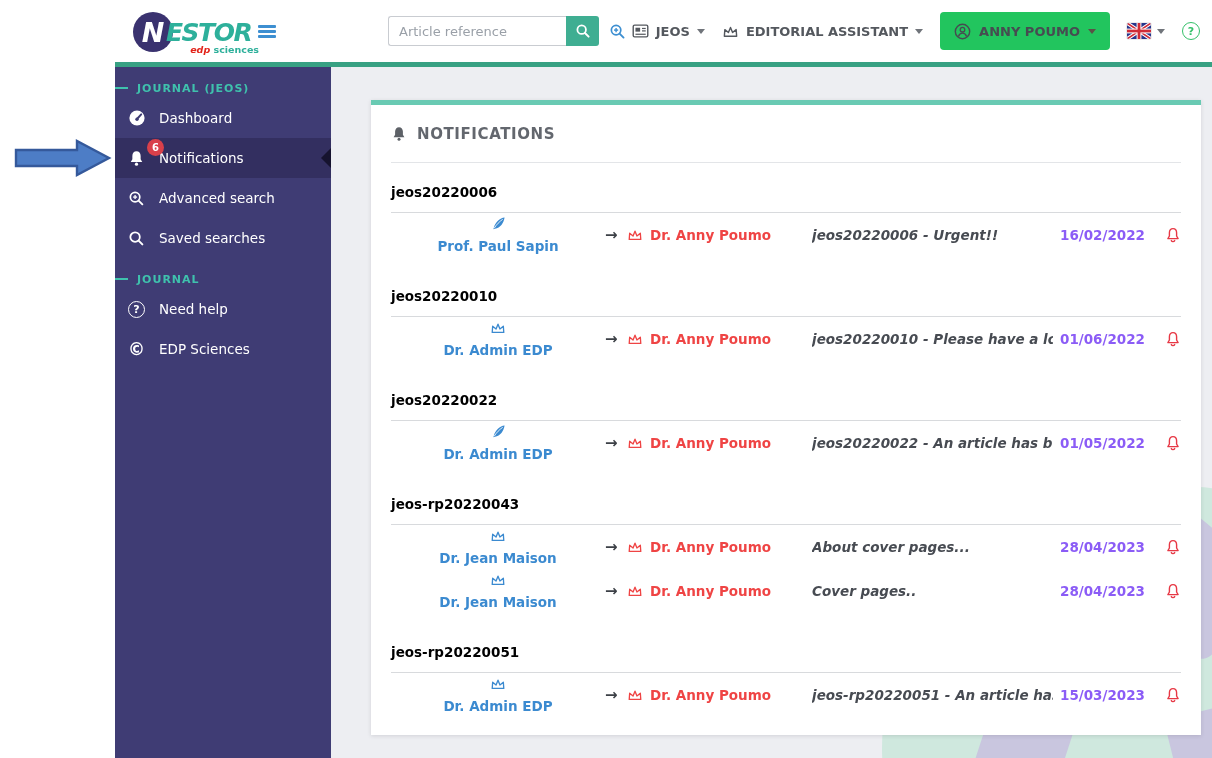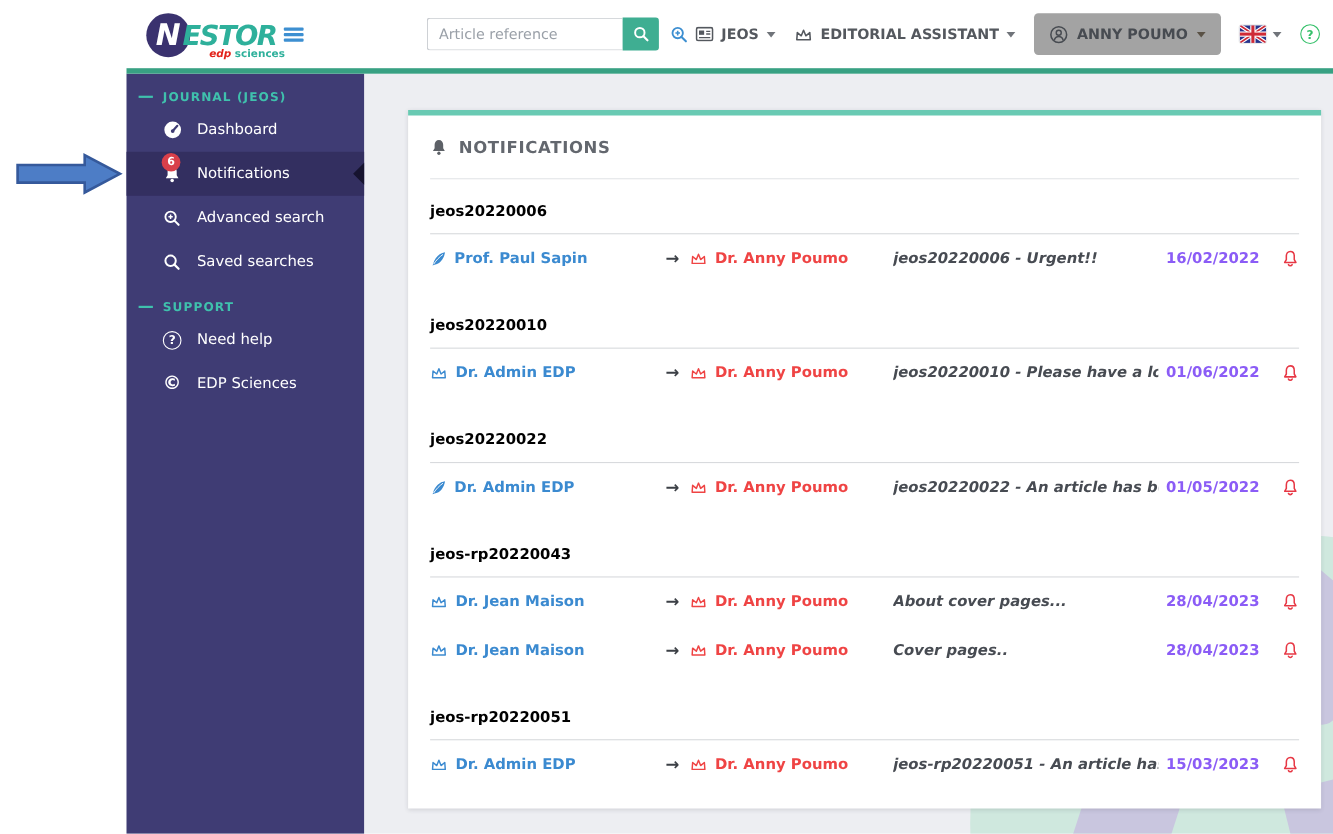--- a/index.html
+++ b/index.html
@@ -29,35 +29,35 @@
   .search-input { width:178px; height:30px; border:1px solid #c9ccd1; border-right:none; border-radius:3px 0 0 3px;
     padding:0 10px; font-size:13px; color:#ef4444; font-family:inherit; outline:none; }
   .search-input::placeholder { color:#9aa0a8; }
   .search-btn { width:33px; height:30px; background:#3fae92; border:none; border-radius:0 3px 3px 0;
     display:flex; align-items:center; justify-content:center; color:#fff; cursor:pointer; }
   .adv-search { margin-left:10px; color:#3d8fd1; display:flex; cursor:pointer; }
 
   .header-right { position:absolute; right:12px; top:0; height:62px; display:flex; align-items:center; gap:17px; }
   .hmenu { display:flex; align-items:center; gap:7px; color:#54585e; font-size:13px; font-weight:bold; cursor:pointer; white-space:nowrap; }
   .caret { width:0; height:0; border-left:4px solid transparent; border-right:4px solid transparent; border-top:5px solid #70747a; margin-top:1px; }
-  .user-btn { display:flex; align-items:center; gap:8px; background:#a3a3a3; border-radius:4px; height:38px; padding:0 14px;
+  .user-btn { display:flex; align-items:center; gap:8px; background:#22c55e; border-radius:4px; height:38px; padding:0 14px;
     color:#474b51; font-size:13px; font-weight:bold; cursor:pointer; white-space:nowrap; }
   .user-btn .caret { border-top-color:#5a5246; }
   .flag-wrap { display:flex; align-items:center; gap:6px; cursor:pointer; }
   .flag-svg { border-radius:2px; box-shadow:0 0 0 1px rgba(0,0,0,0.08); }
   .q-circle { width:18px; height:18px; border:1.7px solid currentColor; border-radius:50%;
     display:flex; align-items:center; justify-content:center; font-size:11px; font-weight:bold; line-height:1; }
   .help-top { color:#35c06a; cursor:pointer; }
 
   
   .sidebar { position:absolute; left:115px; top:67px; width:216px; height:691px; background:#3f3c74; z-index:4; }
   .side-section-title { display:flex; align-items:center; gap:9px; color:#3fc1ad; font-size:11px; font-weight:bold;
-    letter-spacing:1px; height:20px; margin-top:11px;padding-left:11px; }
+    letter-spacing:1px; height:20px; margin-top:11px; }
   .side-section-title .dash { width:13px; height:2px; background:#3fc1ad; flex:0 0 auto; }
-  .side-item { height:40px; display:flex; align-items:center; gap:13px; padding-left:32px; color:#fff;
+  .side-item { height:40px; display:flex; align-items:center; gap:13px; padding-left:12px; color:#fff;
     font-size:13.5px; cursor:pointer; position:relative;text-align:right; }
   .side-item .ic { width:19px; display:flex; justify-content:center; color:#fff; position:relative; flex:0 0 auto; }
   .side-item.active { background:#332f60; }
   .side-item.active::after { content:""; position:absolute; right:0; top:50%; margin-top:-10px;
     border-top:10px solid transparent; border-bottom:10px solid transparent; border-right:10px solid #16132f; }
   .badge { position:absolute; left:32px; top:1px; background:#d9404a; color:#fff; min-width:17px; height:17px;
     border-radius:50%; font-size:10px; font-weight:bold; display:flex; align-items:center; justify-content:center; z-index:2; }
   .copy-glyph { font-size:17px; font-weight:bold; line-height:1; }
 
   
@@ -74,21 +74,21 @@
     border-top:5px solid #69cab3; box-shadow:0 1px 4px rgba(40,40,60,0.14); z-index:3; padding:0 20px; }
   .card-title-row { height:58px; display:flex; align-items:center; gap:10px; border-bottom:1px solid #e3e5e8;
     color:#63676e; font-size:15px; font-weight:bold; letter-spacing:0.6px; }
   .card-title-row .ic { display:flex; color:#5d6167; }
 
   .group { margin-top:30px; }
   .group.first { margin-top:20px; }
   .group-ref { color:#000000; font-weight:bold; font-size:13.5px; line-height:18px; padding-bottom:11px;
     border-bottom:1px solid #d8dadd; cursor:pointer; }
   .n-row { height:44px; display:flex; align-items:center; font-size:13.5px; }
-  .col-from { width:214px; display:flex; align-items:center; gap:7px; color:#3b8ad0; font-weight:bold; cursor:pointer; }
+  .col-from { width:214px; display:flex; align-items:center; gap:7px; color:#3b8ad0; font-weight:bold; cursor:pointer;flex-direction:column; }
   .col-arrow { width:22px; color:#3c4046; font-weight:bold; font-size:15px; }
   .col-to { width:173px; display:flex; align-items:center; gap:7px; color:#ef4444; font-weight:bold; cursor:pointer; }
   .col-subject { flex:1; font-style:italic; font-weight:bold; color:#474b52; overflow:hidden; white-space:nowrap;margin-left:12px; }
   .col-date { width:92px; text-align:right; font-weight:bold; color:#8b5cf6; }
   .col-bell { width:36px; display:flex; justify-content:flex-end; color:#e73845; cursor:pointer; }
   .row-ic { display:flex; flex:0 0 auto; }
 
   
   .annot-arrow { position:absolute; left:13px; top:138px; z-index:10; }
 </style>
@@ -240,21 +240,21 @@
       <svg viewBox="0 0 18 18" width="17" height="17">
           <circle cx="7.5" cy="7.5" r="5" fill="none" stroke="currentColor" stroke-width="1.9"></circle>
           <line x1="11.2" y1="11.2" x2="15.2" y2="15.2" stroke="currentColor" stroke-width="2.1" stroke-linecap="round"></line>
         </svg>
     </span>
     <span>Saved searches</span>
   </div>
 
   <div class="side-section-title">
     <span class="dash"></span>
-    <span>SUPPORT</span>
+    <span>JOURNAL</span>
   </div>
 
   <div class="side-item">
     <span class="ic">
       <span class="q-circle" style="width:17px;height:17px;">?</span>
     </span>
     <span>Need help</span>
   </div>
 
   <div class="side-item">

